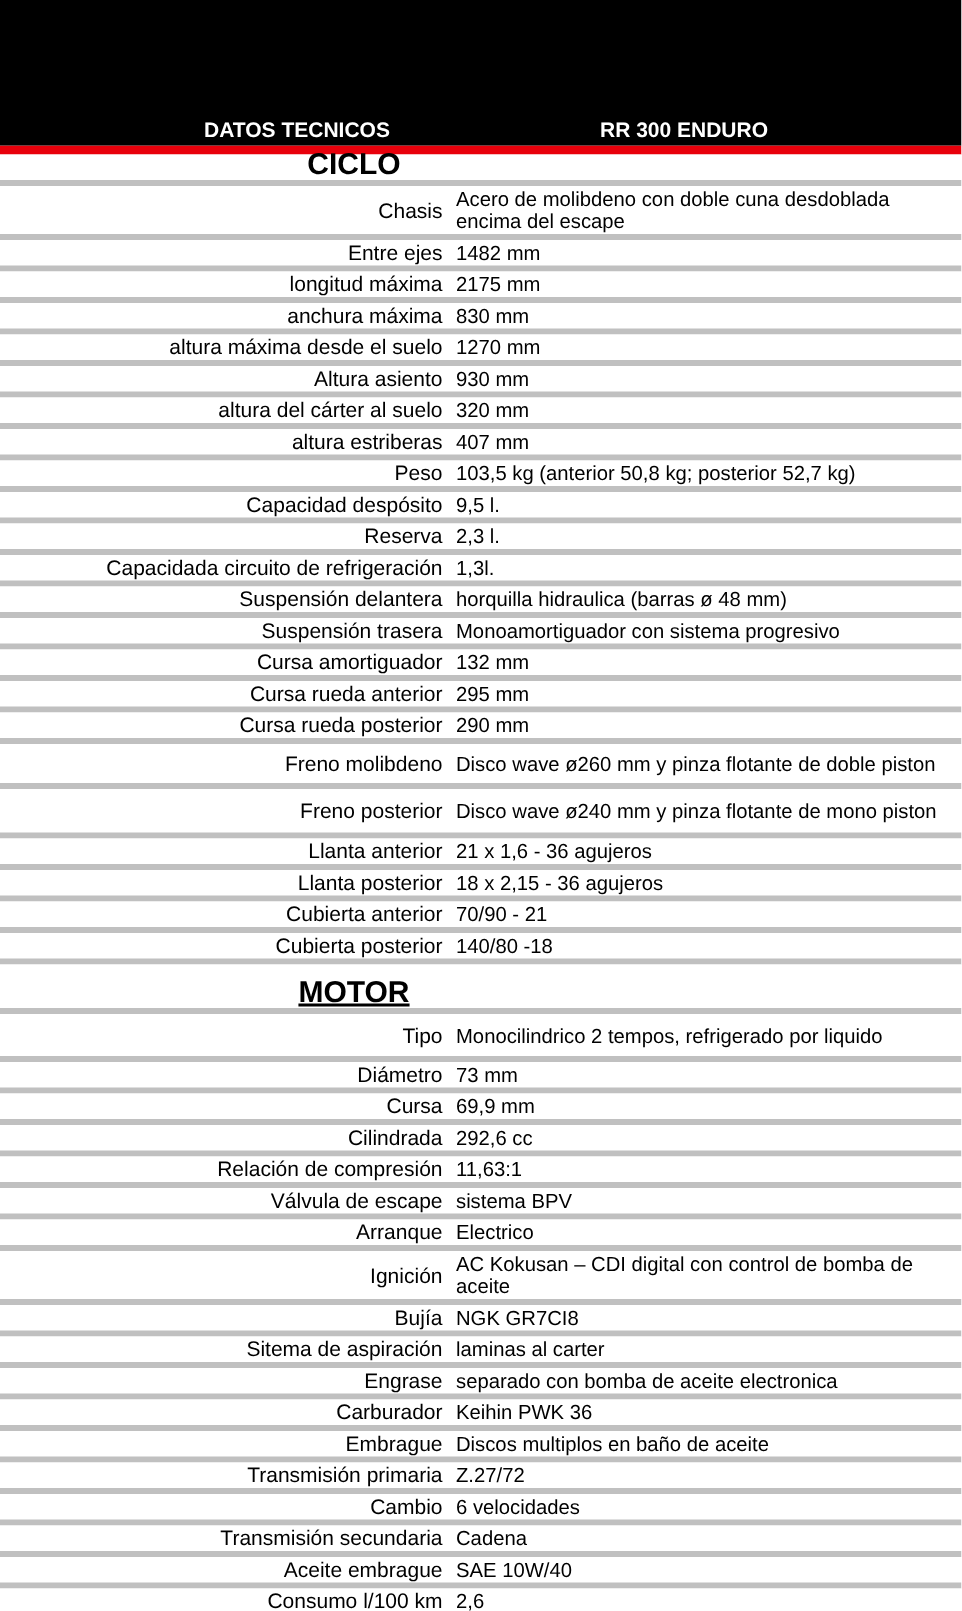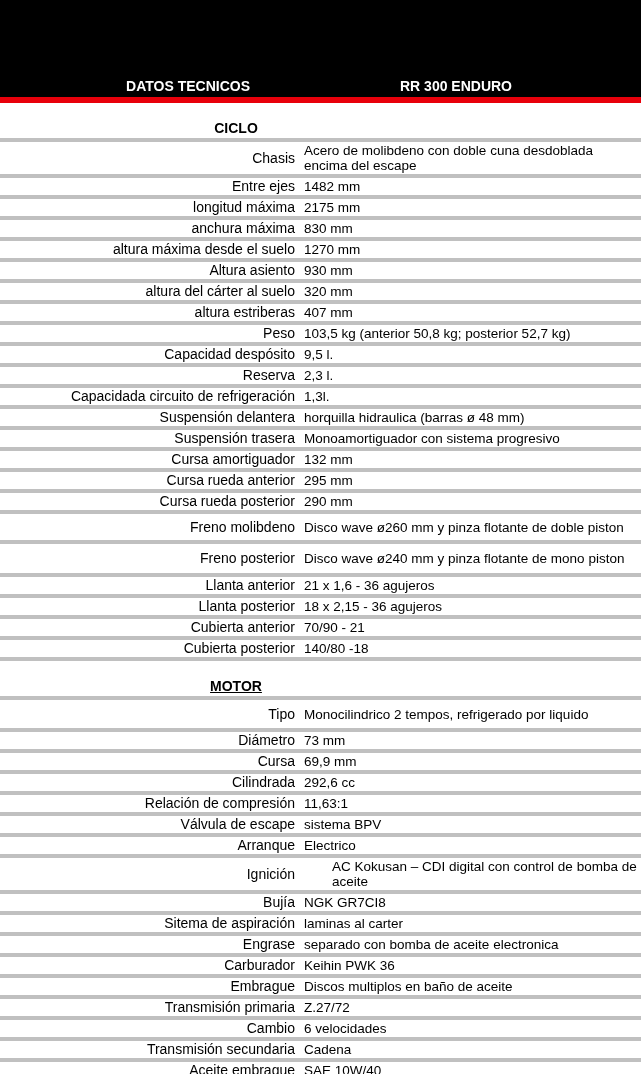--- a/index.html
+++ b/index.html
@@ -16,31 +16,31 @@
     background:#ffffff;color:var(--body-text);
     font-family:"Liberation Sans", sans-serif;
   }
   .top-header{
     position:relative;height:97px;background:var(--header-bg);
   }
   .htitle{
     position:absolute;bottom:3px;color:var(--header-text);
     font-weight:bold;font-size:14px;text-align:center;line-height:15px;
   }
-  .htitle.left{left:0;width:376px;margin-top:27px;}
+  .htitle.left{left:10px;width:376px;margin-top:27px;}
   .htitle.right{left:376px;width:160px;}
   .redline{height:6px;background:var(--accent-red);}
   .section-row{
     display:flex;align-items:flex-end;
     border-bottom:4px solid var(--separator);
     min-height:16px;background:#ffffff;
   }
   .section-title{
     display:block;width:472px;text-align:center;
-    font-weight:bold;font-size:14px;line-height:15px;padding:18px 0 2px;
+    font-weight:bold;font-size:20px;line-height:15px;padding:0 0 2px;
   }
   .spec-row{
     display:flex;align-items:center;
     border-bottom:4px solid var(--separator);
     min-height:16px;background:#ffffff;
   }
   .cell{padding-top:1px;padding-bottom:1px;}
   .cell.label{
     flex:0 0 295px;text-align:right;
     font-size:14px;line-height:15px;
@@ -213,21 +213,21 @@
   <div class="spec-row">
     <div class="cell label">Válvula de escape</div>
     <div class="cell value">sistema BPV</div>
   </div>
 
   <div class="spec-row">
     <div class="cell label">Arranque</div>
     <div class="cell value">Electrico</div>
   </div>
 
-  <div class="spec-row" style="min-height: 30px; gap: 28px;">
+  <div class="spec-row" style="min-height: 30px;">
     <div class="cell label">Ignición</div>
     <div class="cell value">AC Kokusan – CDI digital con control de bomba de
 aceite</div>
   </div>
 
   <div class="spec-row">
     <div class="cell label">Bujía</div>
     <div class="cell value">NGK GR7CI8</div>
   </div>
 

